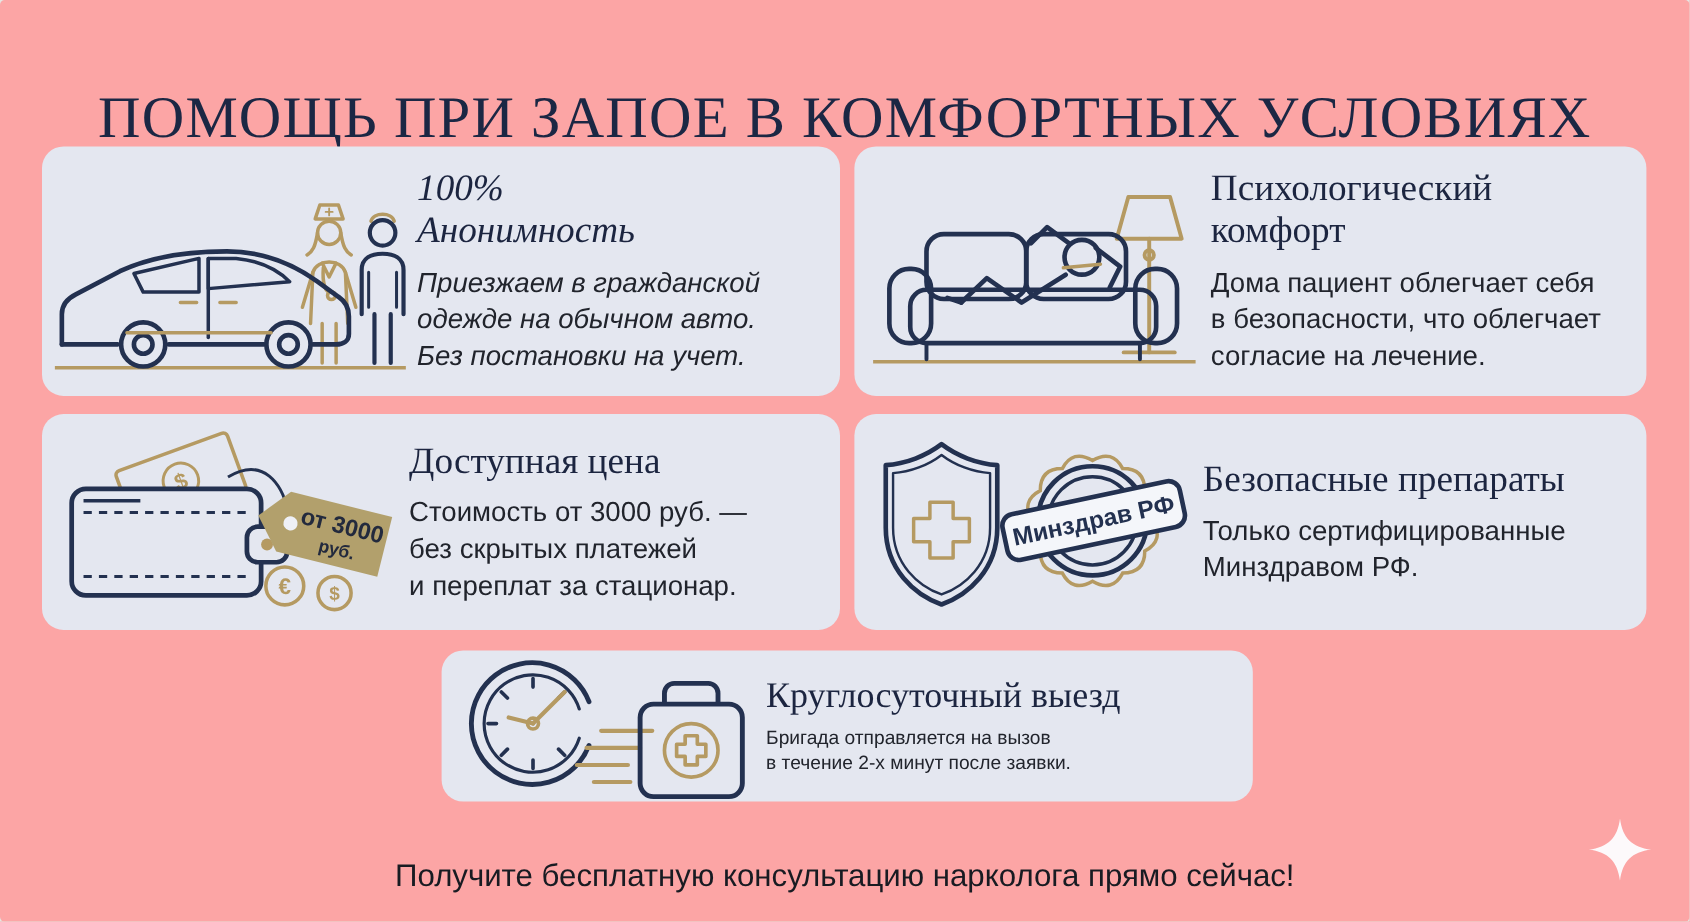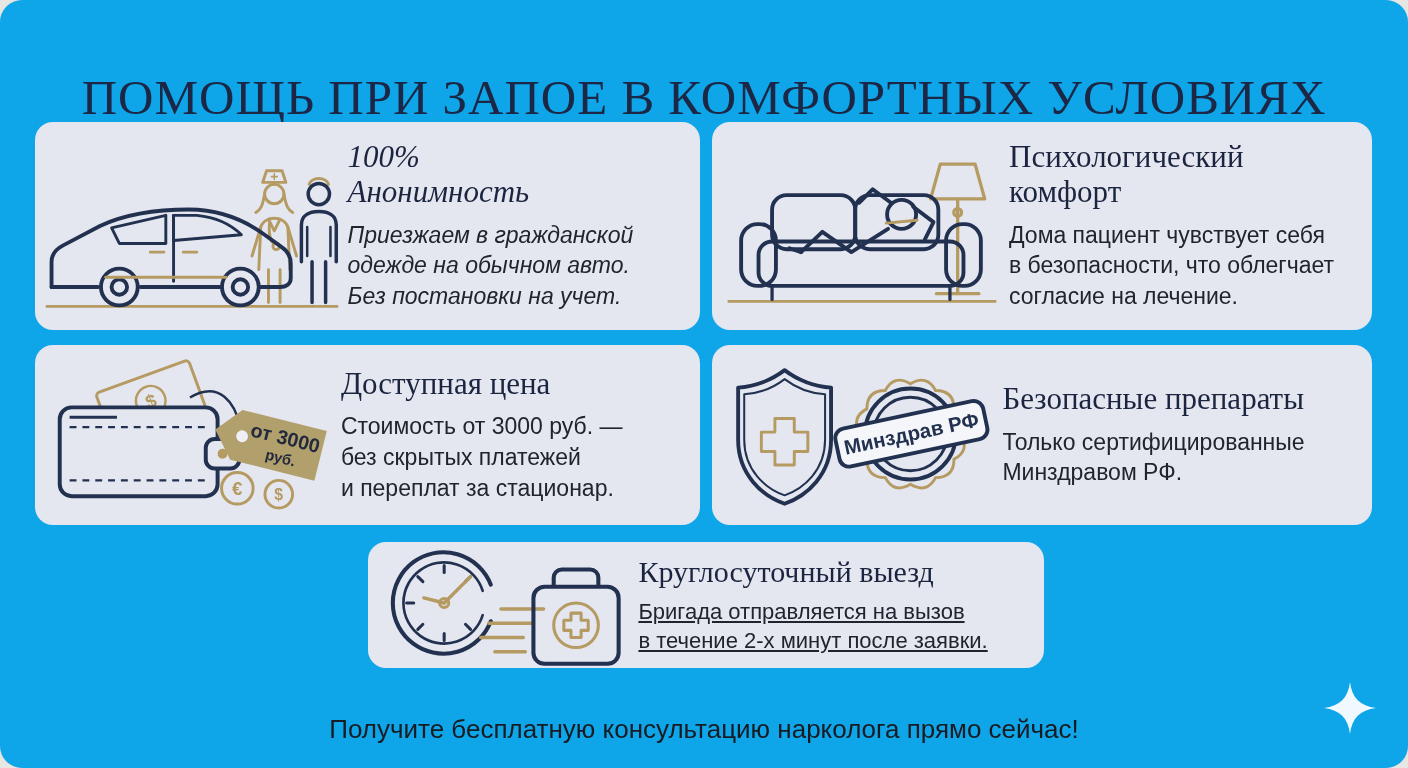--- a/index.html
+++ b/index.html
@@ -3,21 +3,21 @@
 <meta charset="utf-8">
 <style>
   html,body { margin:0; padding:0; }
   body {
     background:#e6e6e3;
     font-family:"Liberation Sans", sans-serif;
     width:1408px; height:768px; overflow:hidden;
   }
   .canvas {
     position:relative; width:1408px; height:768px;
-    background:#0ea5e9; border-radius:22px; overflow:hidden;
+    background:#fca5a5; border-radius:4px; overflow:hidden;
   }
   .page-title {
     position:absolute; top:36px; left:0; width:100%;
     text-align:center;
     font-family:"Liberation Serif", serif;
     font-size:49px; font-weight:500; letter-spacing:1px;
     color:#1b2744; white-space:nowrap;
   }
   .card {
     position:absolute; background:#e4e7f0; border-radius:18px;
@@ -40,21 +40,21 @@
   .text-box { flex:1 1 auto; padding-right:18px; }
   .card-title {
     font-family:"Liberation Serif", serif;
     font-size:31px; font-weight:500; line-height:1.12;
     color:#1c2540; margin:0 0 10px 0;
   }
   .c5 .card-title { font-size:30px; margin-bottom:8px; }
   .card-body {
     font-size:23px; line-height:1.33; color:#21242c;
   }
-  .c5 .card-body { font-size:22px;text-decoration:underline; }
+  .c5 .card-body { font-size:16px; }
   .footer-text {
     position:absolute; top:714px; left:0; width:100%;
     text-align:center; font-size:26px; color:#181b22;
   }
   .sparkle {
     position:absolute; right:32px; bottom:34px; width:52px; height:52px;
   }
   svg { display:block; }
 </style>
 </head>
@@ -151,21 +151,21 @@
           <path d="M176,87 L208,84" stroke="#b59a62" stroke-width="3"></path>
         </g>
       </svg>
     </div>
     <div class="text-box">
       <h2 class="card-title">
         <div>Психологический</div>
         <div>комфорт</div>
       </h2>
       <div class="card-body">
-        <div>Дома пациент чувствует себя</div>
+        <div>Дома пациент облегчает себя</div>
         <div>в безопасности, что облегчает</div>
         <div>согласие на лечение.</div>
       </div>
     </div>
   </section>
 
   <section class="card c3">
     <div class="icon-box">
       <svg width="296" height="158" viewBox="0 0 300 160" fill="none">
 

